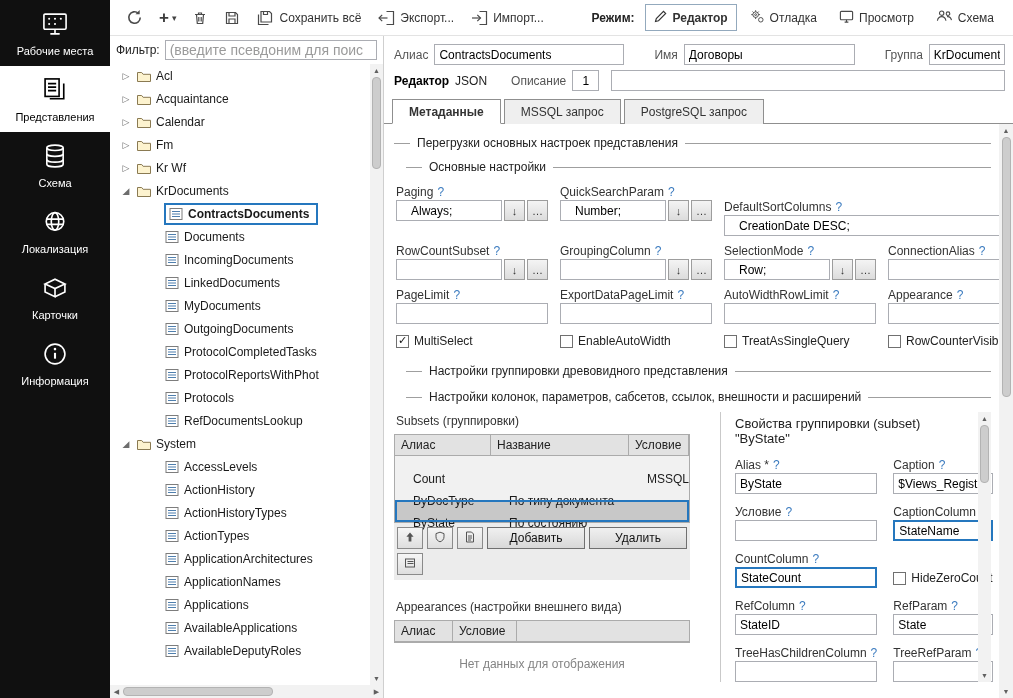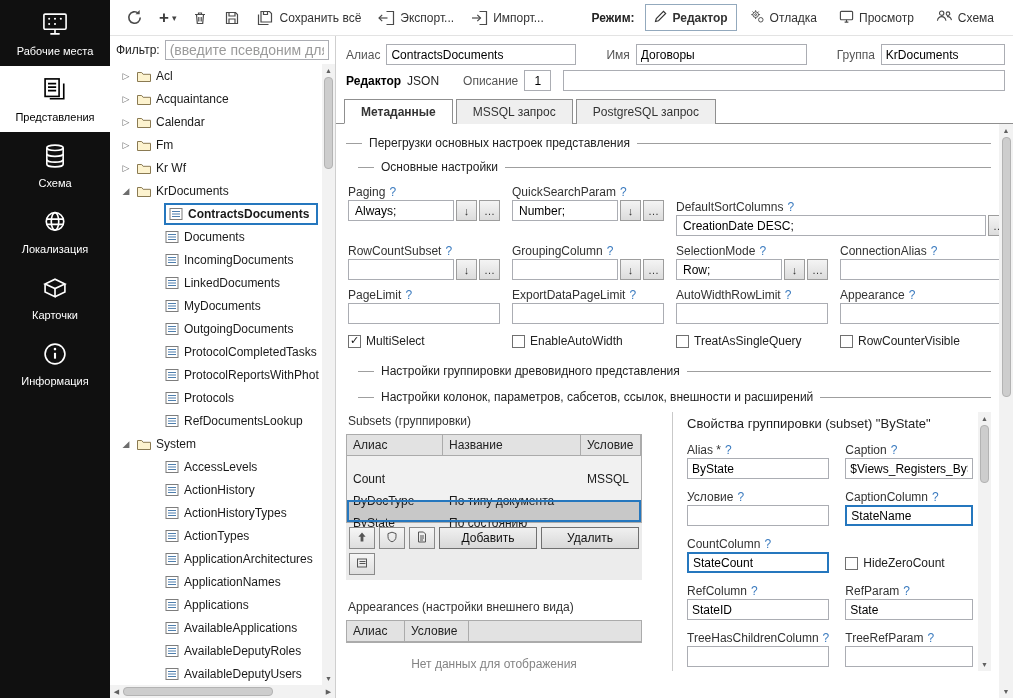--- a/index.html
+++ b/index.html
@@ -26,21 +26,21 @@
   .plus-glyph { font-size:17px; font-weight:bold; color:#3c3c3c; line-height:12px; }
   .spacer { flex:1; }
   .mode-label { font-weight:bold; color:#222; margin-right:6px; }
   .mode-btn { display:flex; align-items:center; gap:5px; padding:4px 8px; border:1px solid transparent; color:#333; }
   .mode-btn.selected { border-color:#93a9bd; font-weight:bold; background:#fff; }
 
   
   .content-row { flex:1; display:flex; min-height:0; }
 
   
-  .tree-panel { width:226px; flex-shrink:0; border-right:1px solid #cfcfcf; display:flex; flex-direction:column; position:relative; background:#fff; }
+  .tree-panel { width:274px; flex-shrink:0; border-right:1px solid #cfcfcf; display:flex; flex-direction:column; position:relative; background:#fff; }
   .filter-row { display:flex; align-items:center; gap:5px; padding:4px 6px 4px 6px; }
   .filter-row .flab { color:#222; }
   .filter-row input { flex:1; height:20px; border:1px solid #abadb3; padding:0 4px; font-family:inherit; font-size:14px; min-width:0; }
   .filter-row input::placeholder { color:#9a9a9a; }
   .tree-wrap { flex:1; overflow:hidden; position:relative; padding-left:4px; }
   .tree-item { height:23px; display:flex; align-items:center; gap:4px; padding-left:6px; white-space:nowrap; cursor:default; }
   .tree-item.lvl1 { padding-left:34px; }
   .tree-item .expander { width:12px; font-size:9px; color:#6d6d6d; text-align:center; }
   .tree-item .ticon { width:16px; height:16px; display:inline-flex; }
   .tree-item .ticon svg { width:16px; height:16px; }
@@ -75,38 +75,38 @@
   .meta { flex:1; position:relative; padding:8px 22px 0 10px; overflow:hidden; }
   .legend { display:flex; align-items:center; gap:7px; color:#222; margin:4px 0 10px 0; }
   .legend::before { content:""; width:16px; height:1px; background:#9f9f9f; flex-shrink:0; }
   .legend::after { content:""; flex:1; height:1px; background:#9f9f9f; }
   .legend.ind { margin-left:12px; }
 
   .fields { display:grid; grid-template-columns:152px 152px 152px 1fr; column-gap:12px; row-gap:7px; margin-left:2px; }
   .field .flabel { height:16px; display:flex; align-items:center; gap:4px; color:#333; }
   .help { color:#3b7bbf; cursor:default; }
   .fctl { display:flex; align-items:center; }
-  .fctl input { flex:1; min-width:0; height:21px; border:1px solid #abadb3; padding:0 6px; font-family:inherit; font-size:12px; }
+  .fctl input { flex:1; min-width:0; height:21px; border:1px solid #abadb3; padding:0 14px; font-family:inherit; font-size:12px; }
   .sqbtn { width:21px; height:21px; margin-left:2px; border:1px solid #9d9d9d; background:linear-gradient(#f4f4f4,#dcdcdc); font-size:11px; color:#333; display:flex; align-items:center; justify-content:center; padding:0; font-family:inherit; }
   .span2 { grid-column:span 2;margin-top:15px; }
   .checkrow { display:grid; grid-template-columns:152px 152px 152px 1fr; column-gap:12px; margin:10px 0 2px 2px; }
   .cbwrap { display:flex; align-items:center; gap:5px; color:#222; }
   .cb { width:13px; height:13px; border:1px solid #707070; background:#fff; display:inline-flex; align-items:center; justify-content:center; flex-shrink:0; }
   .cb.on::after { content:"✓"; font-size:11px; font-weight:bold; color:#111; margin-top:-1px; }
 
   
   .split { display:flex; margin-top:8px; align-items:stretch; }
   .subsets-col { width:300px; flex-shrink:0; }
   .panel-title { color:#333; margin:2px 0 6px 2px; }
   .gtable { width:296px; border:1px solid #ababab; background:#f1f1f1; }
   .ghead { display:flex; background:#e2e2e2; border-bottom:1px solid #ababab; }
   .ghead span { padding:3px 6px; border-right:1px solid #ababab; color:#222; }
   .gh1 { width:96px; } .gh2 { width:138px; } .gh3 { flex:1; }
   .trow { display:flex; height:22px; align-items:center; }
-  .trow span { padding:0 6px; overflow:hidden; white-space:nowrap;margin-top:24px; }
+  .trow span { padding:0 18px; overflow:hidden; white-space:nowrap;margin-top:24px; }
   .trow .c1 { width:96px; } .trow .c2 { width:138px; } .trow .c3 { flex:1; }
   .trow.sel { background:#c8c8c8; outline:2px solid var(--accent); outline-offset:-2px; }
   .btnstrip { width:296px; background:#ececec; padding:4px 3px; display:flex; gap:4px; align-items:flex-start; }
   .btnstrip2 { width:296px; background:#ececec; padding:0 3px 5px 3px; display:flex; }
   .minibtn { width:26px; height:22px; border:1px solid #8a8a8a; background:linear-gradient(#f6f6f6,#dedede); display:flex; align-items:center; justify-content:center; padding:0; }
   .pushbtn { flex:1; height:22px; border:1px solid #707070; background:linear-gradient(#f0f0f0,#d8d8d8); font-family:inherit; font-size:12px; color:#111; }
   .apptable { width:296px; border:1px solid #ababab; background:#fafafa; }
   .ah1 { width:58px; } .ah2 { width:64px; }
   .empty-text { text-align:center; color:#848484; margin-top:14px; width:296px; }
 
@@ -612,33 +612,20 @@
 
       <span class="ticon ticon-view">
                     <svg viewBox="0 0 16 16">
                       <rect x="2" y="2.5" width="12" height="11" fill="#fff" stroke="#7d7d7d"></rect>
                       <path d="M4 5.5h8M4 8h8M4 10.5h8" stroke="#4f7fae" stroke-width="1.2"></path>
                     </svg>
                   </span>
       <span class="tlabel">AvailableDeputyRoles</span>
     </span>
   </div>
-              <div class="tree-item view lvl1">
-    <span class="expander"></span>
-    <span class="selbox">
-
-      <span class="ticon ticon-view">
-                    <svg viewBox="0 0 16 16">
-                      <rect x="2" y="2.5" width="12" height="11" fill="#fff" stroke="#7d7d7d"></rect>
-                      <path d="M4 5.5h8M4 8h8M4 10.5h8" stroke="#4f7fae" stroke-width="1.2"></path>
-                    </svg>
-                  </span>
-      <span class="tlabel">AvailableDeputyUsers</span>
-    </span>
-  </div>
             </div>
           <div class="vscroll">
             <span class="sarrow">▲</span>
             <div class="sthumb-v" style="height:92px;"></div>
             <div style="flex:1;"></div>
             <span class="sarrow">▼</span>
           </div>
           <div class="hscroll">
             <span class="sarrow">◀</span>
             <div class="sthumb-h" style="width:150px;"></div>

